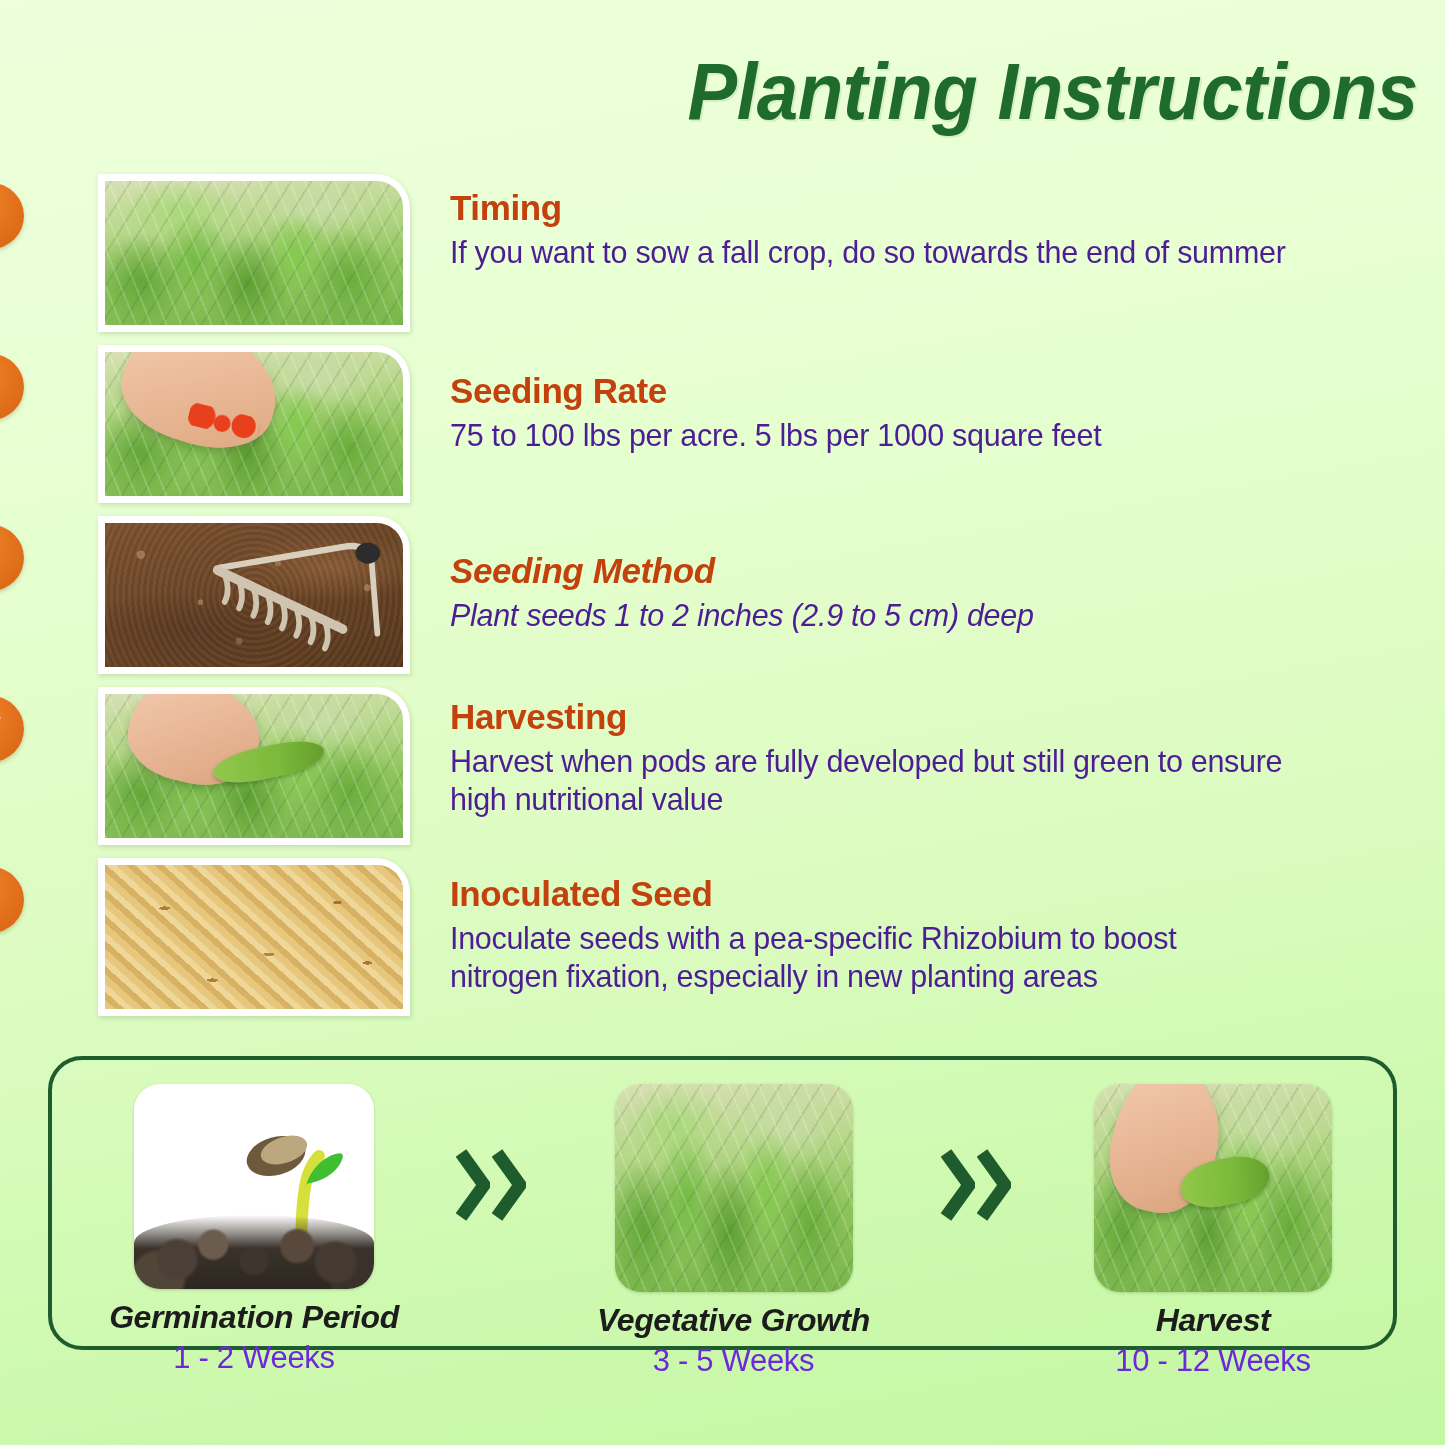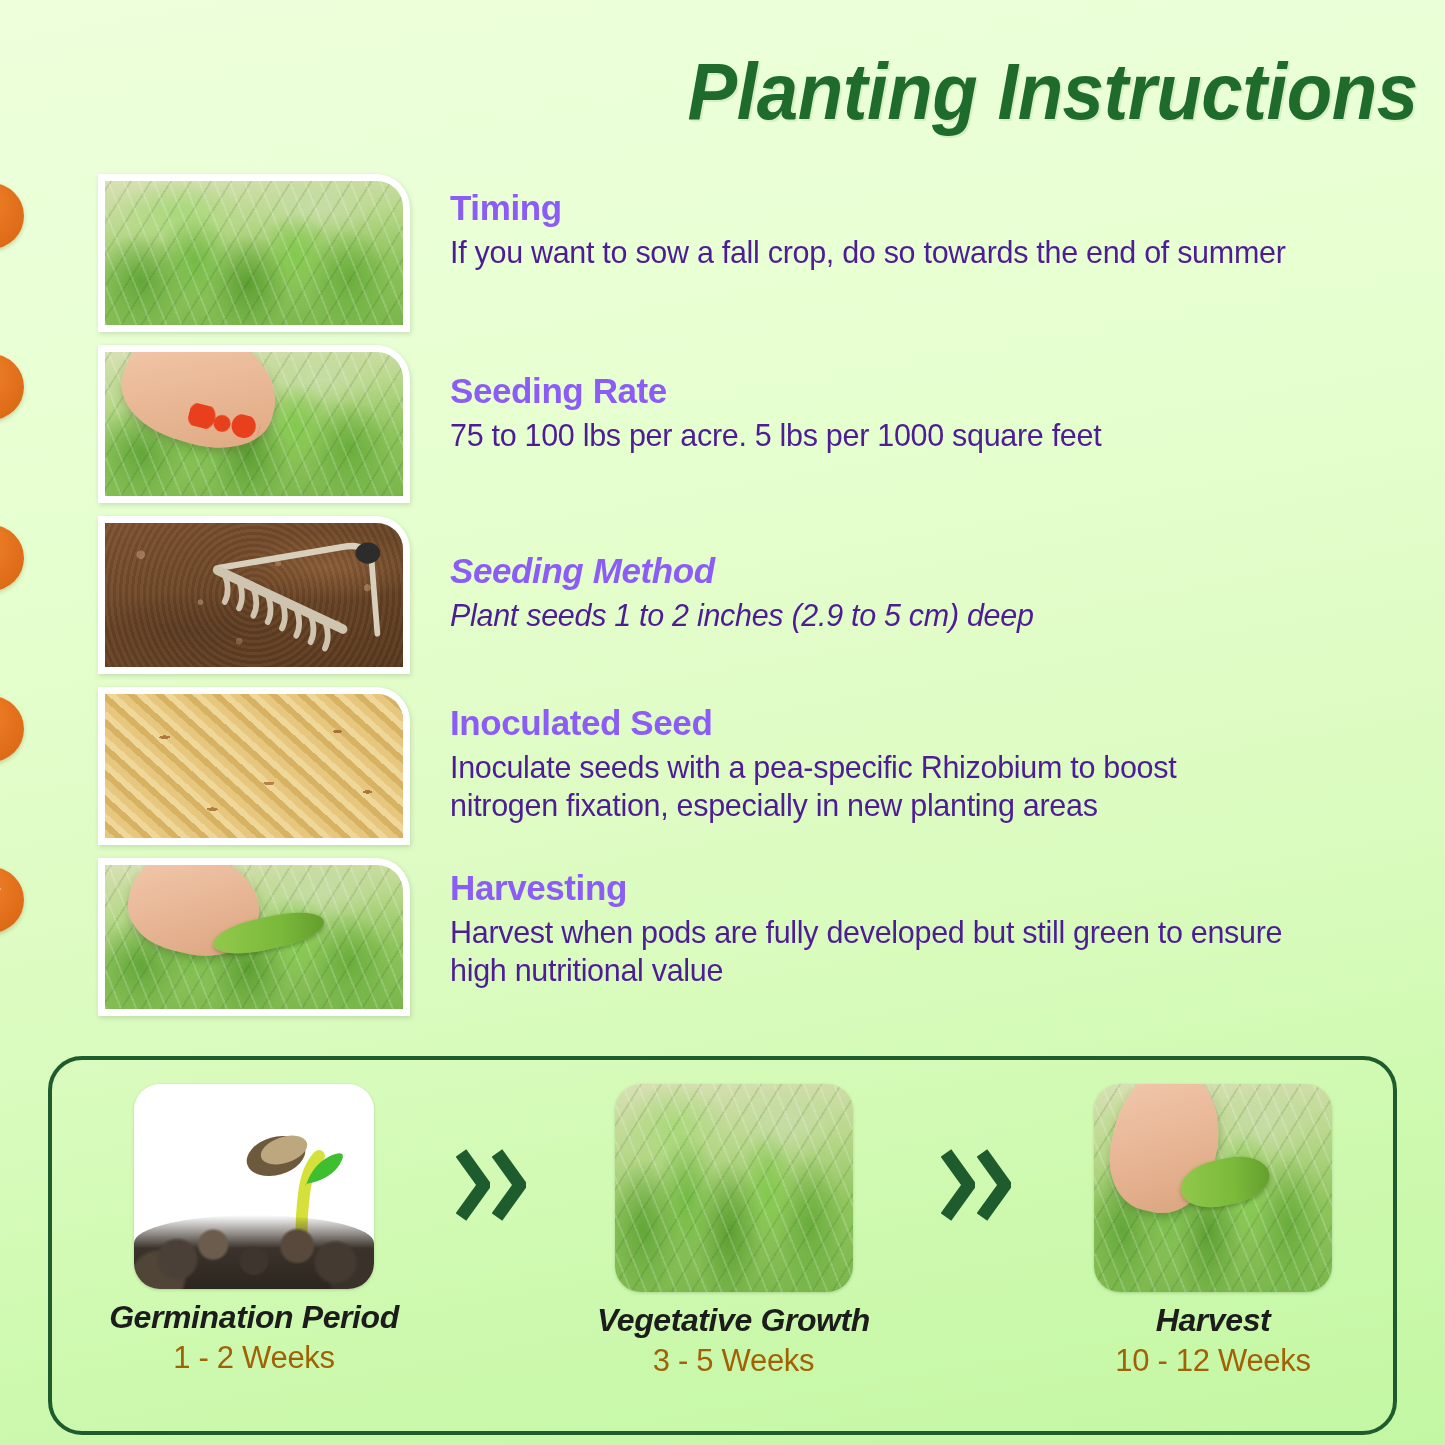--- a/index.html
+++ b/index.html
@@ -95,21 +95,21 @@
     z-index: 4;
   }
   .text-col {
     padding-left: 30px;
     padding-right: 40px;
     padding-top: 6px;
   }
   .step-title {
     font-size: 35px;
     font-weight: bold;
-    color: #8b5cf6;
+    color: #c2410c;
     letter-spacing: -0.4px;
     line-height: 1.15;
     margin-bottom: 5px;
   }
   .step-desc {
     font-size: 30.5px;
     color: #4c1d95;
     line-height: 1.25;
     letter-spacing: -0.3px;
     max-width: 840px;
@@ -239,21 +239,21 @@
       linear-gradient(180deg, rgba(255,255,255,0) 0%, #3b332b 45%, #2c2620 100%);
     border-radius: 50% 50% 0 0 / 38% 38% 0 0;
   }
 
   
   .timeline {
     position: absolute;
     left: 48px;
     top: 1056px;
     width: 1349px;
-    height: 379px;
+    height: 294px;
     box-sizing: border-box;
     border: 4px solid #1e5c2e;
     border-radius: 34px;
     display: flex;
     align-items: flex-start;
   }
   .tl-stage {
     width: 300px;
     flex: 0 0 300px;
     text-align: center;
@@ -273,21 +273,21 @@
   .tl-label {
     font-size: 32px;
     font-weight: bold;
     font-style: italic;
     color: #1c1c1c;
     letter-spacing: -0.4px;
     line-height: 1.15;
   }
   .tl-weeks {
     font-size: 31px;
-    color: #a16207;
+    color: #6d28d9;
     letter-spacing: -0.3px;
     margin-top: 4px;
   }
   .tl-arrow {
     flex: 1 1 auto;
     display: flex;
     align-items: center;
     justify-content: center;
     height: 250px;
     color: #1e5c2e;
@@ -365,48 +365,48 @@
           </svg>
         </div>
       </div>
     </div>
     <div class="text-col">
       <div class="step-title">Seeding Method</div>
       <div class="step-desc">Plant seeds 1 to 2 inches (2.9 to 5 cm) deep</div>
     </div>
   </div>
 
-  <div class="step s4">
-    <div class="thumb-col">
-      <div class="badge">4</div>
-      <div class="thumb-frame">
-        <div class="thumb-img">
-          <div class="ph ph-seeds"></div>
-        </div>
-      </div>
-    </div>
-    <div class="text-col">
-      <div class="step-title">Inoculated Seed</div>
-      <div class="step-desc">Inoculate seeds with a pea-specific Rhizobium to boost nitrogen fixation, especially in new planting areas</div>
-    </div>
-  </div>
-
   <div class="step s5">
     <div class="thumb-col">
       <div class="badge">5</div>
       <div class="thumb-frame">
         <div class="thumb-img">
           <div class="ph ph-field"></div>
           <div class="ph ph-harvest"></div>
         </div>
       </div>
     </div>
     <div class="text-col">
       <div class="step-title">Harvesting</div>
       <div class="step-desc">Harvest when pods are fully developed but still green to ensure high nutritional value</div>
+    </div>
+  </div>
+
+  <div class="step s4">
+    <div class="thumb-col">
+      <div class="badge">4</div>
+      <div class="thumb-frame">
+        <div class="thumb-img">
+          <div class="ph ph-seeds"></div>
+        </div>
+      </div>
+    </div>
+    <div class="text-col">
+      <div class="step-title">Inoculated Seed</div>
+      <div class="step-desc">Inoculate seeds with a pea-specific Rhizobium to boost nitrogen fixation, especially in new planting areas</div>
     </div>
   </div>
 
 </div>
 
 <div class="timeline">
 
   <div class="tl-spacer-l"></div>
 
   <div class="tl-stage">

